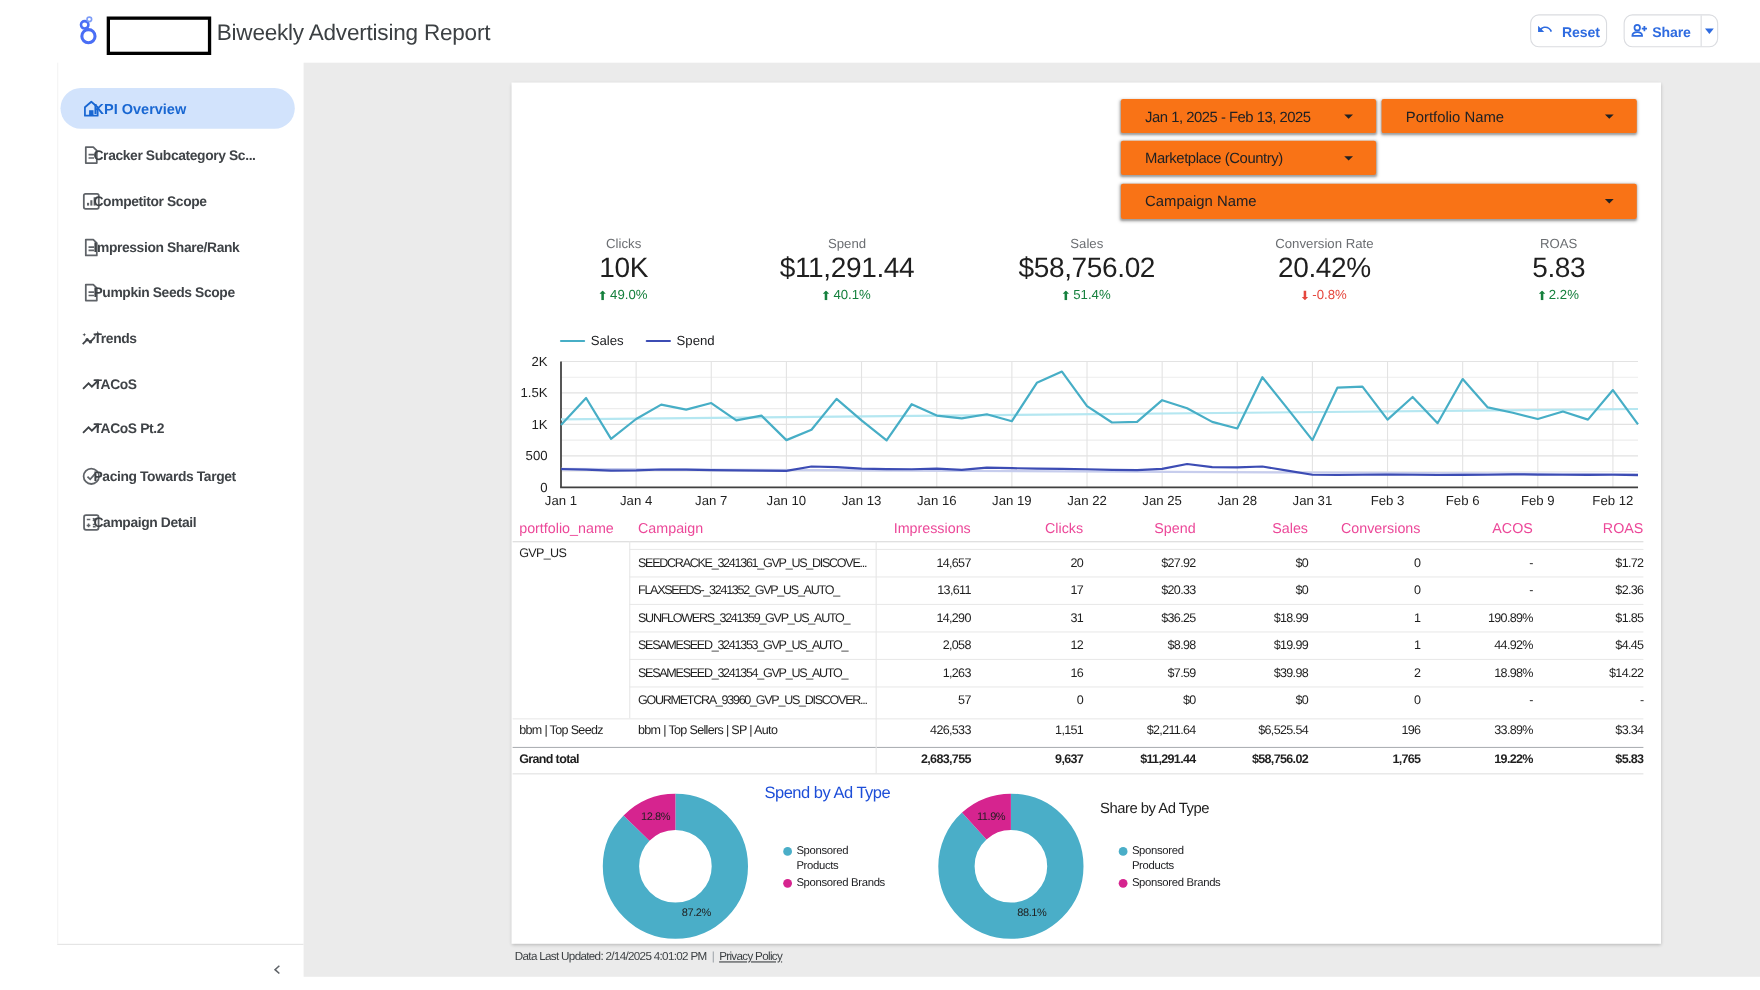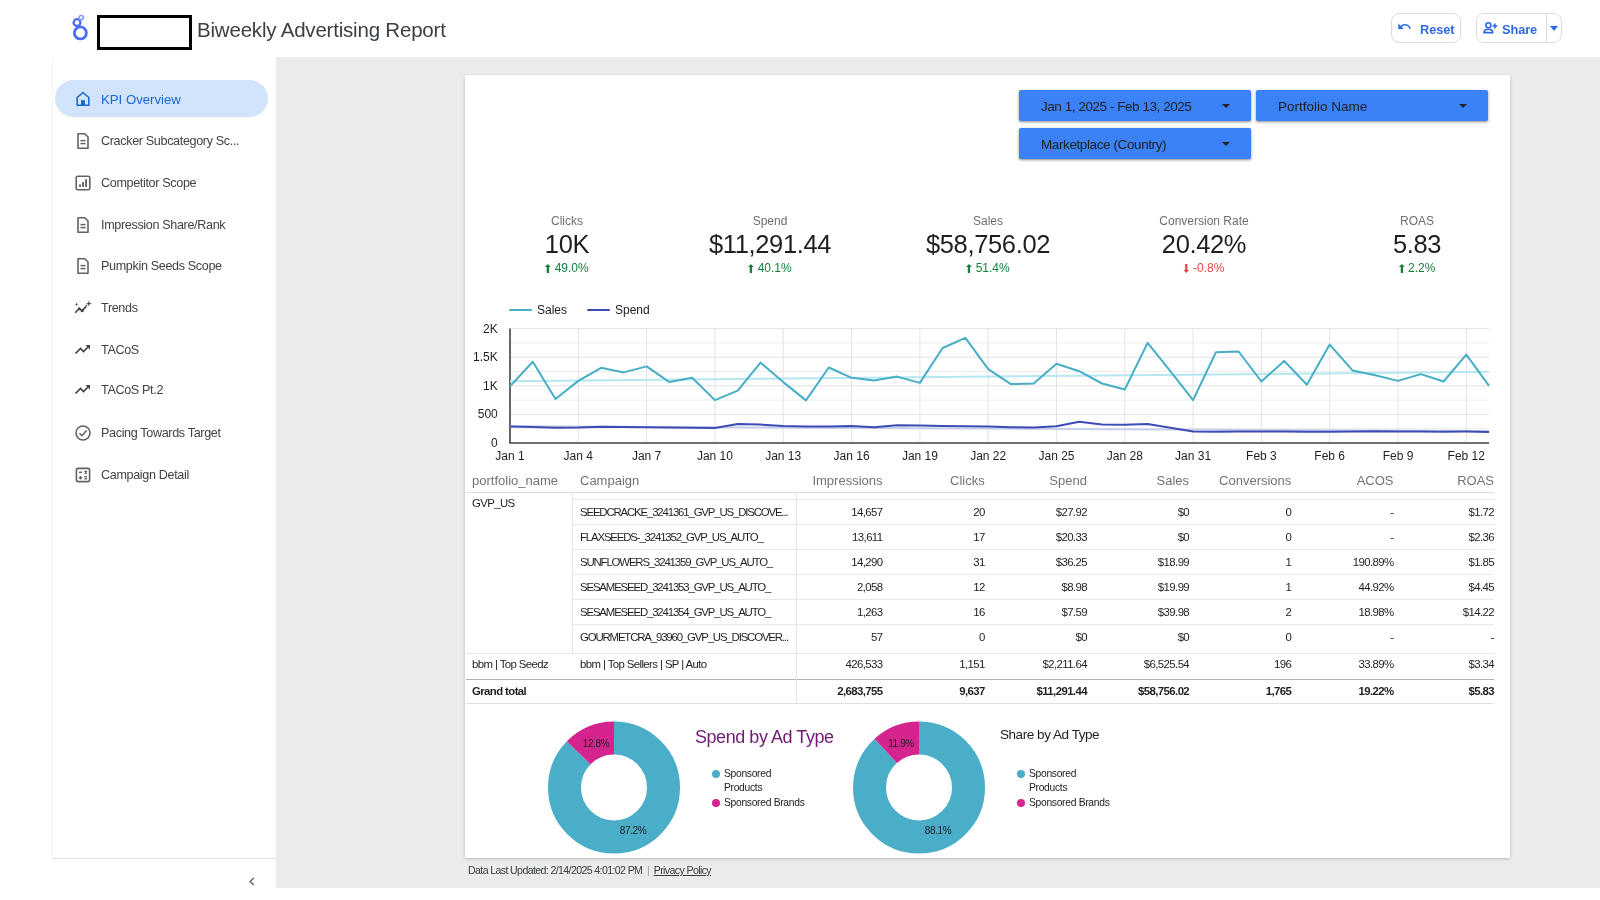--- a/index.html
+++ b/index.html
@@ -1,33 +1,33 @@
 <!DOCTYPE html>
 <html><head><meta charset="utf-8">
 <style>
 html,body{margin:0;padding:0;width:1600px;height:900px;background:#fff;font-family:"Liberation Sans",sans-serif;overflow:hidden}
 .abs{position:absolute}
 #content{position:absolute;left:276px;top:57px;width:1324px;height:831px;background:#ebebeb}
 #canvas{position:absolute;left:189px;top:18px;width:1045px;height:783px;background:#fff;box-shadow:0 1px 3px rgba(0,0,0,0.22)}
-.fbox{position:absolute;background:#3b82f6;border-radius:2px;box-shadow:0 1px 2px rgba(0,0,0,0.30),0 1px 3px 1px rgba(0,0,0,0.12)}
+.fbox{position:absolute;background:#f97316;border-radius:2px;box-shadow:0 1px 2px rgba(0,0,0,0.30),0 1px 3px 1px rgba(0,0,0,0.12)}
 .fbox .lbl{position:absolute;left:22px;top:50%;transform:translateY(-50%);font-size:13.5px;color:#202124;white-space:nowrap}
 .fbox .car{position:absolute;right:21px;top:50%;margin-top:-2px;width:0;height:0;border-left:4.2px solid transparent;border-right:4.2px solid transparent;border-top:4.8px solid #202124}
 .sc{position:absolute;transform:translateX(-50%);text-align:center;white-space:nowrap}
 .sclbl{font-size:12px;color:#6b6e72}
 .scval{font-size:25.5px;color:#1f1f1f;margin-top:2px;letter-spacing:-0.35px}
 .scd{font-size:12px;margin-top:2px}
 .gr{color:#15803d} .rd{color:#e5473e}
-.tc{position:absolute;font-size:13px;color:#737373;transform:translateY(-50%);white-space:nowrap}
+.tc{position:absolute;font-size:13px;color:#ec4899;transform:translateY(-50%);white-space:nowrap}
 .tb{position:absolute;font-size:11.4px;color:#1f1f1f;transform:translateY(-50%);white-space:nowrap;letter-spacing:-0.6px}
 .tr{text-align:right}
 .bold{font-weight:bold}
 .hline{position:absolute;height:1px}
 .vline{position:absolute;width:1px;background:#e6e6e6}
 .navitem{position:absolute;left:0;width:276px;height:40px}
-.navitem .txt{position:absolute;left:101px;top:50%;transform:translateY(-50%);font-size:12.6px;letter-spacing:-0.35px;font-weight:normal;color:#3f4347;white-space:nowrap}
+.navitem .txt{position:absolute;left:85px;top:50%;transform:translateY(-50%);font-size:12.6px;letter-spacing:-0.35px;font-weight:bold;color:#3f4347;white-space:nowrap}
 .navitem svg{position:absolute;left:74px;top:50%;margin-top:-9px}
 .btn{position:absolute;background:#fff;border:1px solid #dadce0;border-radius:8px;height:30px;box-sizing:border-box}
 .dlab{position:absolute;font-size:10px;letter-spacing:-0.4px;color:#1f1f1f;transform:translate(-50%,-50%)}
 .leg{position:absolute;font-size:10.3px;letter-spacing:-0.3px;color:#202124;line-height:14.3px}
 .ldot{position:absolute;width:8px;height:8px;border-radius:50%}
 </style></head>
 <body>
 
 <svg class="abs" style="left:71px;top:11px" width="20" height="33" viewBox="0 0 20 33">
 <circle cx="9.4" cy="21.9" r="6.0" fill="none" stroke="#4a6ef5" stroke-width="2.8"></circle>
@@ -149,20 +149,24 @@
 <div class="fbox" style="left:554px;top:15px;width:232px;height:31px">
         <span class="lbl" style="letter-spacing:-0.45px">Jan 1, 2025 - Feb 13, 2025</span>
         <span class="car"></span>
       </div>
 <div class="fbox" style="left:791px;top:15px;width:232px;height:31px">
         <span class="lbl">Portfolio Name</span>
         <span class="car"></span>
       </div>
 <div class="fbox" style="left:554px;top:53px;width:232px;height:31px">
         <span class="lbl" style="letter-spacing:-0.4px">Marketplace (Country)</span>
+        <span class="car"></span>
+      </div>
+<div class="fbox" style="left:554px;top:92px;width:469px;height:32px">
+        <span class="lbl">Campaign Name</span>
         <span class="car"></span>
       </div>
 
 <div class="sc" style="left:102px;top:139px">
         <div class="sclbl">Clicks</div>
         <div class="scval">10K</div>
         <div class="scd gr"><svg width="6" height="9" viewBox="0 0 6 9" style="vertical-align:-1px">
             <path d="M3 0 L5.9 3.1 H4.15 V9 H1.85 V3.1 H0.1 Z" fill="currentColor"></path>
           </svg> 49.0%</div>
       </div>
@@ -341,21 +345,21 @@
 <svg class="abs" style="left:0;top:630px" width="1045" height="153" viewBox="0 0 1045 153">
 <circle cx="149" cy="82.5" r="49.5" fill="none" stroke="#4aaec8" stroke-width="33" stroke-dasharray="271.21 39.81" transform="rotate(-90 149 82.5)"></circle>
 <circle cx="149" cy="82.5" r="49.5" fill="none" stroke="#d6248f" stroke-width="33" stroke-dasharray="39.81 271.21" stroke-dashoffset="-271.21" transform="rotate(-90 149 82.5)"></circle>
 <circle cx="454" cy="82.5" r="49.5" fill="none" stroke="#4aaec8" stroke-width="33" stroke-dasharray="274.01 37.01" transform="rotate(-90 454 82.5)"></circle>
 <circle cx="454" cy="82.5" r="49.5" fill="none" stroke="#d6248f" stroke-width="33" stroke-dasharray="37.01 274.01" stroke-dashoffset="-274.01" transform="rotate(-90 454 82.5)"></circle>
 </svg>
 <div class="dlab" style="left:131px;top:668px">12.8%</div>
 <div class="dlab" style="left:168px;top:755px">87.2%</div>
 <div class="dlab" style="left:436px;top:668px">11.9%</div>
 <div class="dlab" style="left:473px;top:755px">88.1%</div>
-<div class="abs" style="left:230px;top:652px;font-size:18px;color:#701a75;letter-spacing:-0.45px">Spend by Ad Type</div>
+<div class="abs" style="left:230px;top:637px;font-size:15px;color:#1d4ed8;letter-spacing:-0.45px">Spend by Ad Type</div>
 <div class="abs" style="left:535px;top:652px;font-size:13.5px;color:#1f1f1f;letter-spacing:-0.45px">Share by Ad Type</div>
 <div class="ldot" style="left:247px;top:695px;background:#4aaec8"></div>
 <div class="leg" style="left:259px;top:692px">Sponsored<br>Products</div>
 <div class="ldot" style="left:247px;top:724px;background:#d6248f"></div>
 <div class="leg" style="left:259px;top:721px">Sponsored Brands</div>
 <div class="ldot" style="left:552px;top:695px;background:#4aaec8"></div>
 <div class="leg" style="left:564px;top:692px">Sponsored<br>Products</div>
 <div class="ldot" style="left:552px;top:724px;background:#d6248f"></div>
 <div class="leg" style="left:564px;top:721px">Sponsored Brands</div>
 </div>

